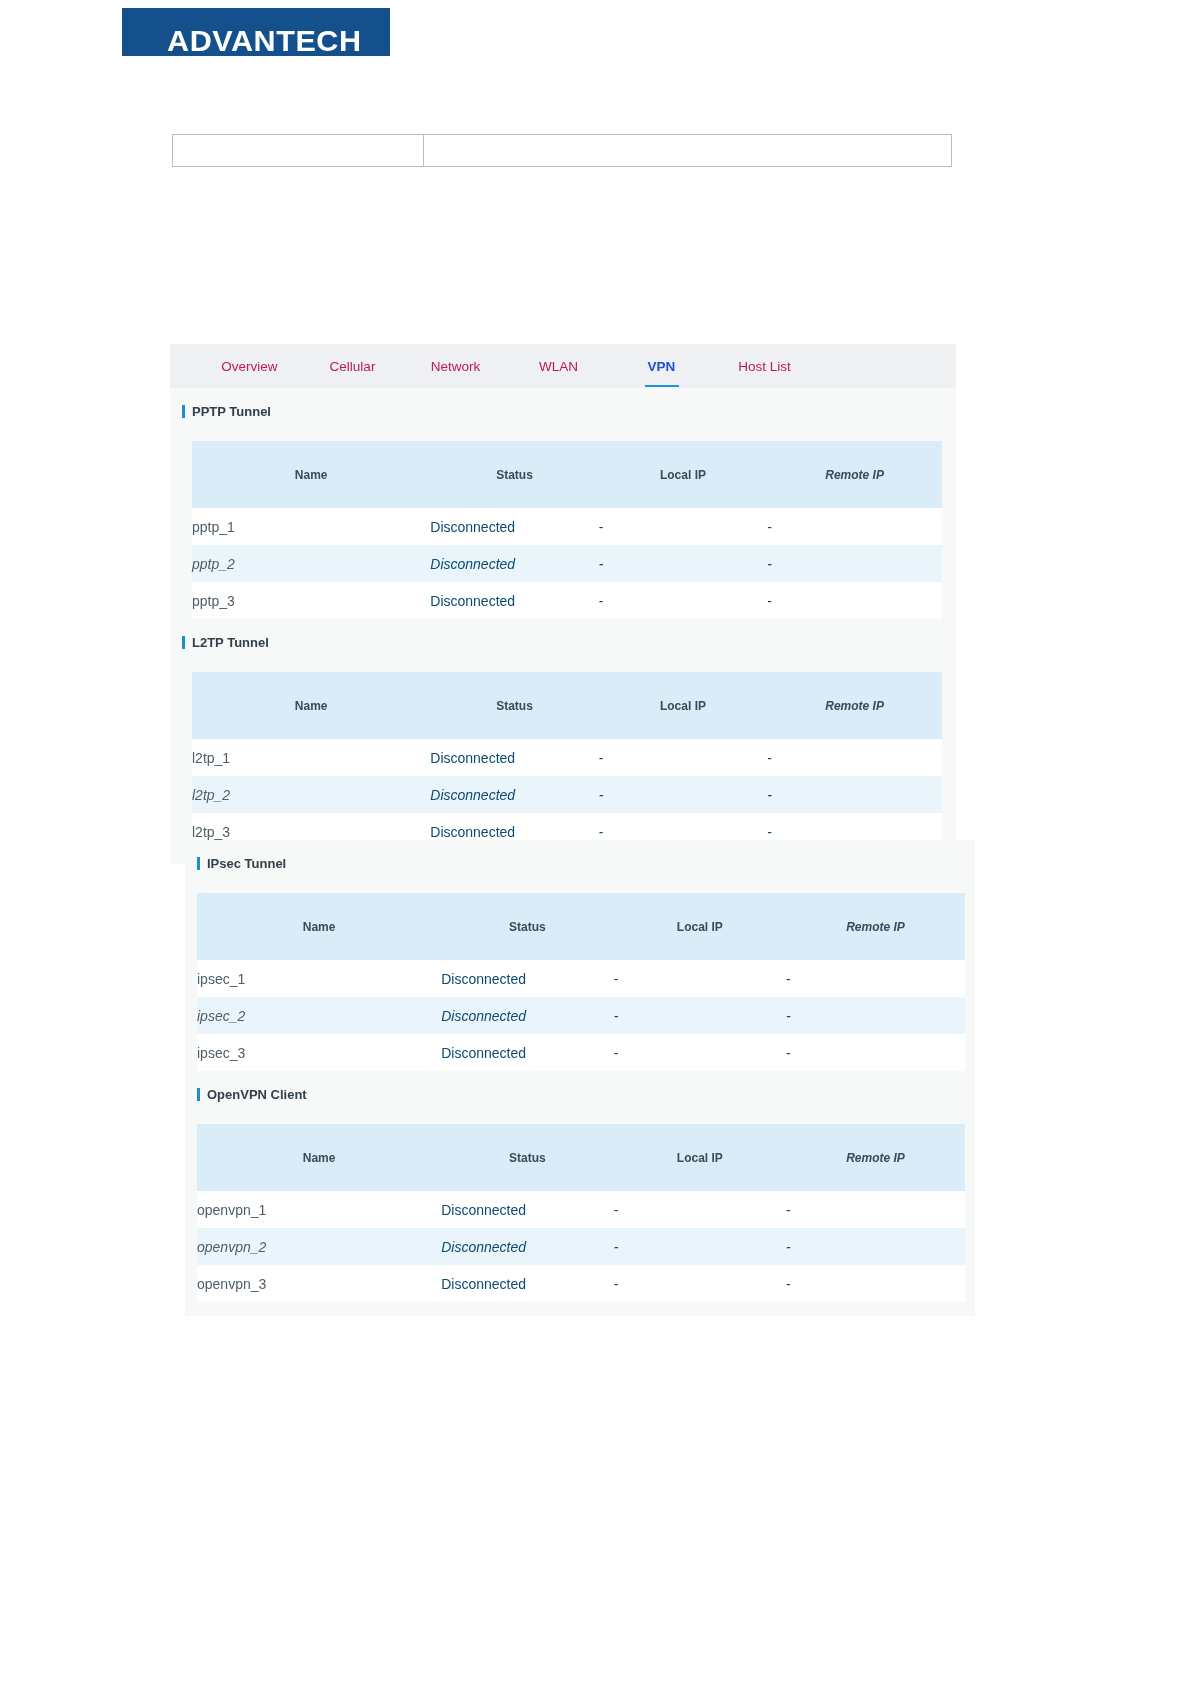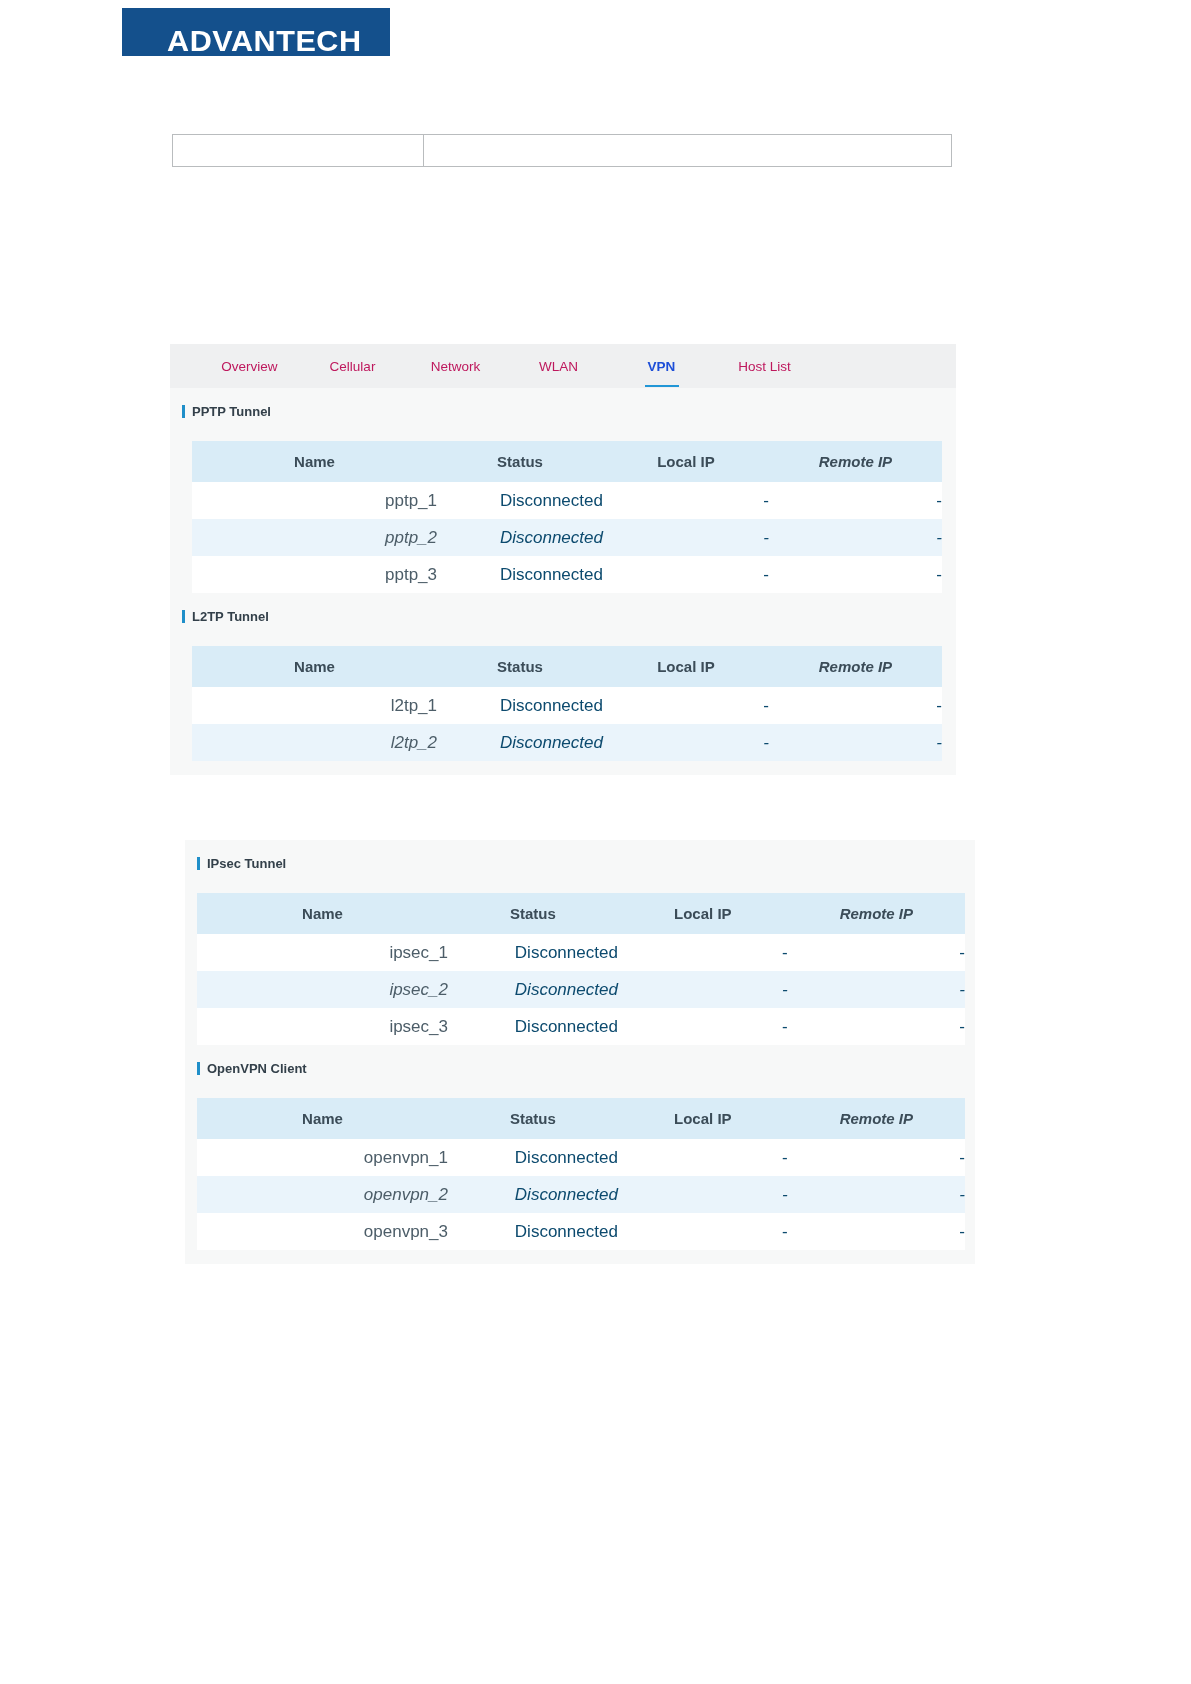--- a/index.html
+++ b/index.html
@@ -140,31 +140,31 @@
     width: 100%;
     border-collapse: collapse;
     table-layout: fixed;
     font-size: 12.5px;
   }
   table.dt thead th {
     background: #d9ecf7;
     height: 33px;
     font-weight: bold;
     color: #3b4c58;
-    font-size: 15px;
+    font-size: 12px;
     text-align: center;
-    padding: 4px;
+    padding: 17px;
     margin-left: 44px;
   }
   table.dt tbody td {
     height: 37px;
-    text-align: right;
+    text-align: left;
     color: #4c5d68;
     padding: 0;
-    font-size: 17px;
+    font-size: 14px;
   }
   table.dt tbody td.status,
   table.dt tbody td.ip {
     color: #0c4a6e;
   }
   table.dt tbody tr.odd  td { background: #ffffff; }
   table.dt tbody tr.even td { background: #eaf4fb; font-style: italic; }
 
   .col-name   { width: 33%; }
   .col-status { width: 22%; }
@@ -269,20 +269,26 @@
               <td class="status">Disconnected</td>
               <td class="ip">-</td>
               <td class="ip">-</td>
             </tr>
             <tr class="even">
               <td>l2tp_2</td>
               <td class="status">Disconnected</td>
               <td class="ip">-</td>
               <td class="ip">-</td>
             </tr>
+            <tr class="odd">
+              <td>l2tp_3</td>
+              <td class="status">Disconnected</td>
+              <td class="ip">-</td>
+              <td class="ip">-</td>
+            </tr>
           </tbody>
         </table>
       </div>
     </div>
 
   <div class="panel-pad-bottom"></div>
 </div>
 
 <div class="panel" id="panel-bottom">
   <div id="sections-bottom">

